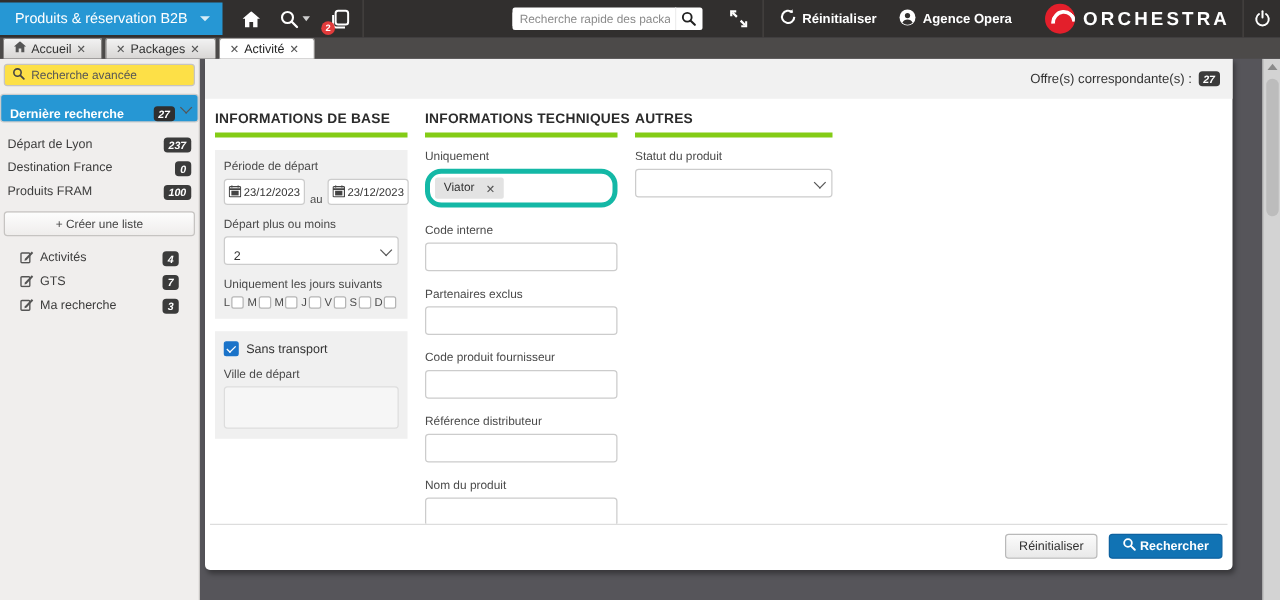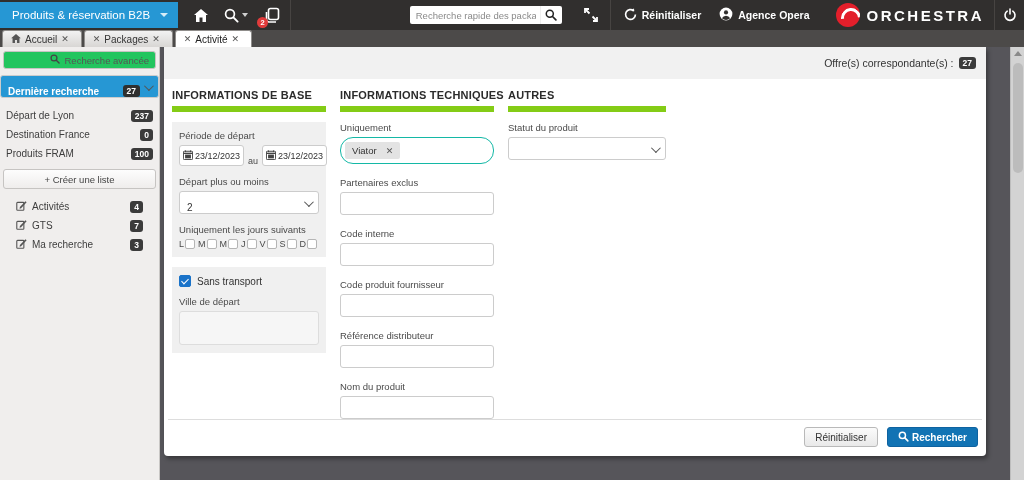--- a/index.html
+++ b/index.html
@@ -31,61 +31,61 @@
   
   .tabbar { position:absolute; top:30px; left:0; width:1024px; height:17px; background:#4c4a49; display:flex; z-index:9; }
   .tab { height:17px; display:flex; align-items:center; padding:0 8px; font-size:10px; color:#333; background:linear-gradient(#f2f2f2,#d8d6d4); border:1px solid #8f8d8b; border-bottom:none; border-radius:3px 3px 0 0; margin-left:2px; cursor:pointer; white-space:nowrap; }
   .tab.active { background:#fff; color:#222; }
   .tab .tx { color:#555; font-size:9px; margin:0 4px; cursor:pointer; }
   .tab .tx:first-child { margin-left:0; }
   .tab svg { margin-right:4px; }
 
   
   .sidebar { position:absolute; top:47px; left:0; width:160px; height:433px; background:#f0eeed; border-right:1px solid #c9c7c5; }
-  .adv-search { margin:4px 3px 6px 3px; background:#22c55e; border:1px solid #c6c4c2; border-radius:3px; height:18px; display:flex; align-items:center; padding:0 6px; color:#555; font-size:9.5px; cursor:pointer;justify-content:flex-end; }
+  .adv-search { margin:4px 3px 6px 3px; background:#fde047; border:1px solid #c6c4c2; border-radius:3px; height:18px; display:flex; align-items:center; padding:0 6px; color:#555; font-size:9.5px; cursor:pointer; }
   .adv-search svg { margin-right:5px; }
   .side-item { height:19px; display:flex; align-items:center; padding:0 6px; color:#3d3d3d; font-size:10px; cursor:pointer; margin-bottom:0; }
   .side-item .lbl { flex:1; overflow:hidden; white-space:nowrap; }
   .side-item.sel { background:#2697d4; color:#fff; font-weight:bold; }
-  .cnt { background:#3b3b3b; color:#fff; font-size:8.5px; font-weight:bold; border-radius:3px; padding:1px 4px; line-height:10px; }
+  .cnt { background:#3b3b3b; color:#fff; font-size:8.5px; font-weight:bold; border-radius:3px; padding:1px 4px; line-height:10px;font-style:italic; }
   .side-item.sel .cnt { background:#2f2f2f; }
   .side-gap { height:8px; }
   .create-list { margin:6px 3px 8px 3px; height:20px; background:linear-gradient(#fdfdfd,#efedec); border:1px solid #c6c4c2; border-radius:3px; display:flex; align-items:center; justify-content:center; font-size:9.5px; color:#444; cursor:pointer; }
   .list-item { height:19px; display:flex; align-items:center; padding:0 16px; color:#3d3d3d; font-size:10px; cursor:pointer; }
   .list-item svg { margin-right:5px; flex:none; }
   .list-item .lbl { flex:1; }
 
   
   .main-bg { position:absolute; top:47px; left:160px; width:848px; height:433px; background:#56555a; }
   .panel { position:absolute; top:47px; left:164px; width:822px; height:409px; background:#fff; border-radius:0 0 4px 4px; box-shadow:2px 3px 4px rgba(0,0,0,.35); display:flex; flex-direction:column; }
   .panel-head { height:32px; background:#f1f1f1; border-radius:0; display:flex; align-items:center; justify-content:flex-end; padding:0 10px; font-size:10.5px; color:#333; flex:none; }
   .panel-head .cnt { margin-left:5px; }
   .panel-body { flex:1; padding:10px 8px 0 8px; display:flex; gap:14px; overflow:hidden; }
   .fcol { width:154px; flex:none; }
   .fcol.wide { width:158px; }
-  .sec-title { font-size:11px; font-weight:bold; color:#2b2b2b; letter-spacing:.2px; padding-bottom:5px; border-bottom:6px solid #84cc16; margin-bottom:10px; white-space:nowrap; }
+  .sec-title { font-size:11px; font-weight:bold; color:#2b2b2b; letter-spacing:.2px; padding-bottom:5px; border-bottom:4px solid #84cc16; margin-bottom:10px; white-space:nowrap; }
   .flabel { font-size:9.5px; color:#4a4a4a; margin-bottom:4px; }
   .grp { margin-bottom:13px; }
   .graybox { background:#f0f0f0; padding:8px 7px; margin-bottom:10px; }
   .inp { width:100%; height:23px; border:1px solid #ccc; border-radius:3px; background:#fff; font-size:10px; color:#333; padding:0 5px; outline:none; font-family:"Liberation Sans", sans-serif; }
   .sel { position:relative; width:100%; height:23px; border:1px solid #ccc; border-radius:3px; background:#fff; display:flex; align-items:flex-end; padding:0 18px 0 7px; font-size:10px; color:#333; cursor:pointer; }
   .sel:after { content:""; position:absolute; right:7px; top:8px; width:6px; height:6px; border-right:1.6px solid #555; border-bottom:1.6px solid #555; transform:rotate(45deg) translateY(-2px); }
   .dates { display:flex; align-items:flex-end; margin-bottom:10px; }
   .date-inp { flex:1; height:21px; border:1px solid #ccc; border-radius:3px; background:#fff; display:flex; align-items:center; padding:0 3px; font-size:9px; color:#333; cursor:text; }
   .date-inp svg { margin-right:2px; flex:none; }
   .date-sep { font-size:9px; color:#4a4a4a; margin:0 4px; }
   .days { display:flex; align-items:center; gap:3px; font-size:9px; color:#4a4a4a; }
   .day { display:flex; align-items:center; gap:1px; }
   .cb { width:10px; height:10px; border:1px solid #b5b5b5; border-radius:2px; background:#fff; cursor:pointer; flex:none; }
   .cb.checked { background:#1a73c9; border-color:#1a73c9; position:relative; }
   .cb.checked:after { content:""; position:absolute; left:3px; top:0.5px; width:3px; height:6px; border-right:1.6px solid #fff; border-bottom:1.6px solid #fff; transform:rotate(45deg); }
   .cb-row { display:flex; align-items:center; gap:6px; font-size:10px; color:#333; margin-bottom:9px; cursor:pointer; }
   .cb-row .cb { width:12px; height:12px; }
   .ville-box { width:100%; height:34px; border:1px solid #ddd; border-radius:3px; background:#f6f6f6; }
-  .tag-input { width:100%; min-height:27px; border:1px solid #14b8a6; border-radius:13px; background:#fff; display:flex; align-items:center; padding:3px 4px; }
+  .tag-input { width:100%; min-height:27px; border:4px solid #14b8a6; border-radius:13px; background:#fff; display:flex; align-items:center; padding:3px 4px; }
   .tag { background:#e3e3e3; border-radius:2px; font-size:9.5px; color:#333; padding:3px 7px; display:flex; align-items:center; cursor:default; }
   .tag .tag-x { margin-left:9px; color:#555; font-size:9px; cursor:pointer; }
   .panel-foot { flex:none; border-top:1px solid #ddd; margin:0 4px; padding:7px 4px 9px 4px; display:flex; justify-content:flex-end; gap:9px; }
   .btn { height:20px; border-radius:3px; font-size:10px; display:flex; align-items:center; padding:0 10px; cursor:pointer; font-family:"Liberation Sans", sans-serif; }
   .btn-sec { background:linear-gradient(#fbfbfb,#e9e9e9); border:1px solid #b9b9b9; color:#333; }
   .btn-pri { background:#1173b4; border:1px solid #0e62a0; color:#fff; font-weight:bold; }
   .btn-pri svg { margin-right:3px; }
 
   
   .pg-scroll { position:absolute; top:47px; right:0; width:14px; height:433px; background:#d3d3d3; border-left:1px solid #bdbdbd; }
@@ -353,25 +353,25 @@
         <div class="flabel">Uniquement</div>
         <div class="tag-input">
           <span class="tag">
             <span>Viator</span>
             <span class="tag-x">✕</span>
           </span>
         </div>
       </div>
 
       <div class="grp">
+        <div class="flabel">Code interne</div>
+        <input class="inp" value="" style="">
+      </div>
+      <div class="grp">
         <div class="flabel">Partenaires exclus</div>
-        <input class="inp" value="" style="">
-      </div>
-      <div class="grp">
-        <div class="flabel">Code interne</div>
         <input class="inp" value="" style="">
       </div>
       <div class="grp">
         <div class="flabel">Code produit fournisseur</div>
         <input class="inp" value="" style="">
       </div>
       <div class="grp">
         <div class="flabel">Référence distributeur</div>
         <input class="inp" value="" style="">
       </div>

